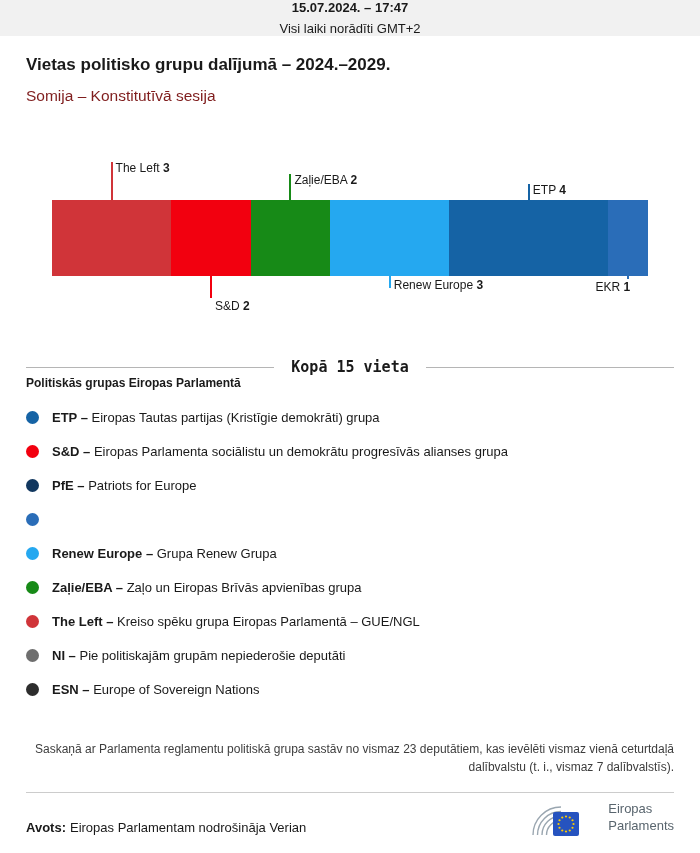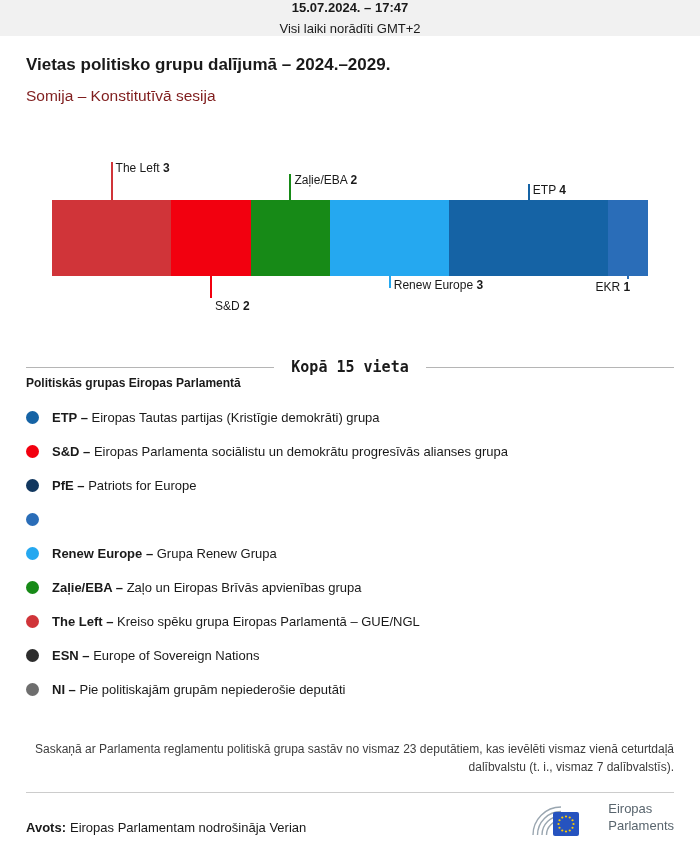--- a/index.html
+++ b/index.html
@@ -108,26 +108,26 @@
       </div>
       <div class="legend-row">
         <span class="dot" style="background: rgb(23, 138, 23);"></span>
         <span><b>Zaļie/EBA – </b><span>Zaļo un Eiropas Brīvās apvienības grupa</span></span>
       </div>
       <div class="legend-row">
         <span class="dot" style="background: rgb(208, 52, 57);"></span>
         <span><b>The Left – </b><span>Kreiso spēku grupa Eiropas Parlamentā – GUE/NGL</span></span>
       </div>
       <div class="legend-row">
+        <span class="dot" style="background: rgb(110, 110, 110);"></span>
+        <span><b>NI – </b><span>Pie politiskajām grupām nepiederošie deputāti</span></span>
+      </div>
+      <div class="legend-row">
         <span class="dot" style="background: rgb(45, 45, 45);"></span>
         <span><b>ESN – </b><span>Europe of Sovereign Nations</span></span>
-      </div>
-      <div class="legend-row">
-        <span class="dot" style="background: rgb(110, 110, 110);"></span>
-        <span><b>NI – </b><span>Pie politiskajām grupām nepiederošie deputāti</span></span>
       </div>
     </div>
 
   <div class="footnote">Saskaņā ar Parlamenta reglamentu politiskā grupa sastāv no vismaz 23 deputātiem, kas ievēlēti vismaz vienā ceturtdaļā dalībvalstu (t. i., vismaz 7 dalībvalstīs).</div>
   <div class="divider"></div>
 
   <div class="source">
     <b>Avots:</b><span>Eiropas Parlamentam nodrošināja Verian</span>
   </div>
 

